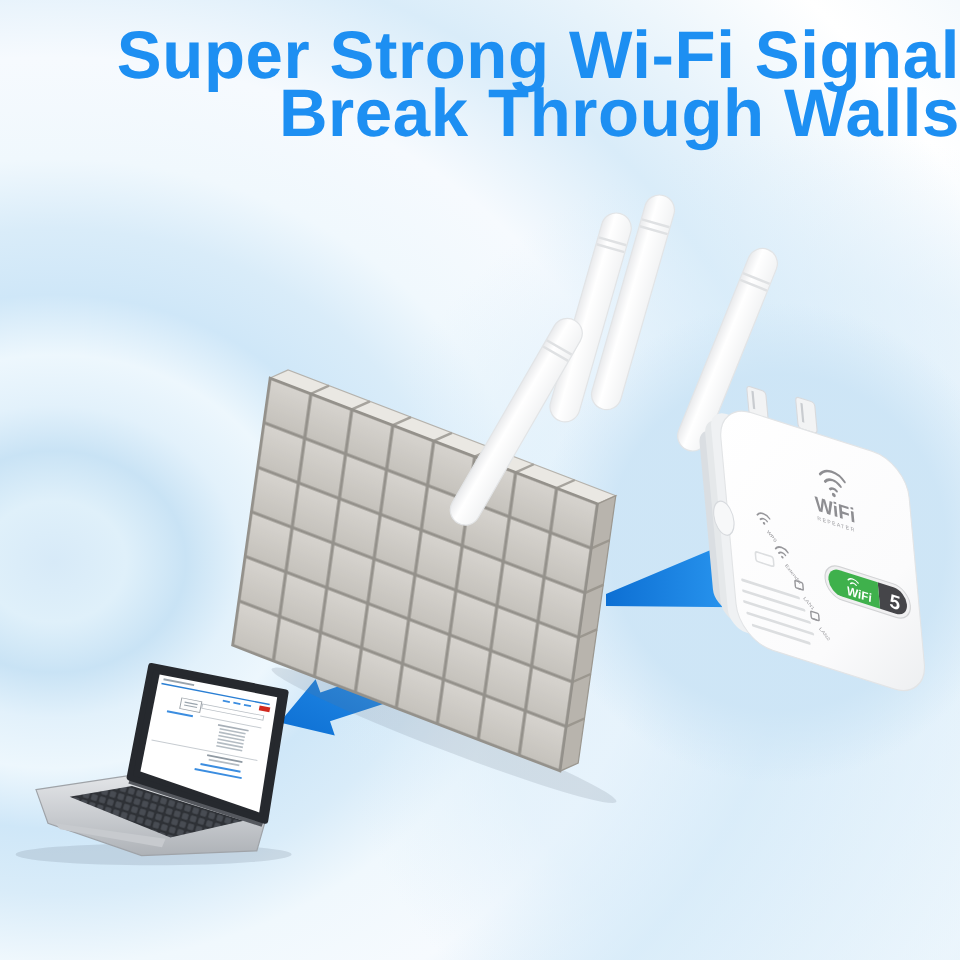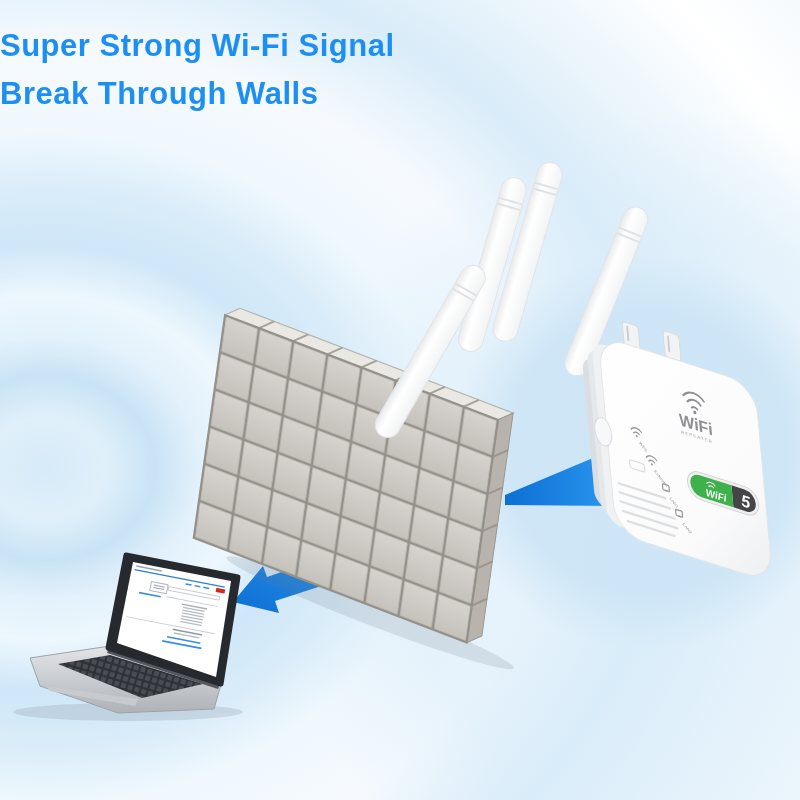--- a/index.html
+++ b/index.html
@@ -9,22 +9,22 @@
   .bg-ripples{position:absolute;inset:0;
     background:
       radial-gradient(circle 200px at 648px 452px, rgba(205,229,246,.95) 0 140px, rgba(205,229,246,0) 200px),
       radial-gradient(circle 420px at 690px 530px, rgba(218,237,250,.55) 0 290px, rgba(218,237,250,0) 420px),
       radial-gradient(ellipse 1500px 1260px at 45px 468px,
         #d7eaf8 0px,#dff0fa 60px,#c9e3f5 110px,#e2f1fb 155px,
         #edf7fd 205px,#cfe7f8 265px,#d9ecf9 330px,#f0f8fd 400px,
         #f6fafe 500px,#d9ecf9 620px,#e7f3fb 700px,#ffffff 840px,
         #ecf5fb 1030px,#f4f9fd 1130px,#ffffff 1290px),
       #ffffff;}
-  .title{position:absolute;top:22px;left:0;width:100%;text-align:left;z-index:5;
-         color:#1d8ff2;font-weight:bold;font-size:31px;line-height:48px;letter-spacing:.5px;}
+  .title{position:absolute;top:22px;left:0;width:100%;text-align:right;z-index:5;
+         color:#1d8ff2;font-weight:bold;font-size:56px;line-height:48px;letter-spacing:.5px;}
   svg{position:absolute;left:0;top:0;z-index:2;}
   text{font-family:"Liberation Sans",sans-serif;}
 </style>
 </head>
 <body>
 
 <div class="bg-ripples"></div>
 
 <div class="title">
   <div>Super Strong Wi-Fi Signal</div>

